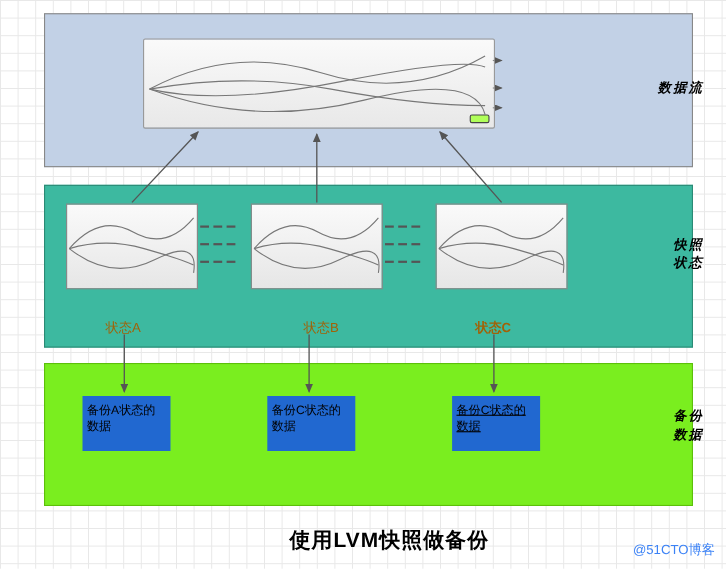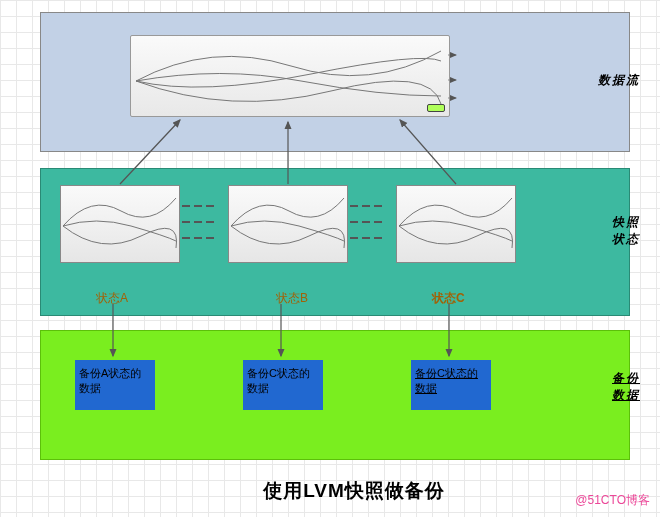--- a/index.html
+++ b/index.html
@@ -24,21 +24,21 @@
     .side-label {
       position: absolute;
       font-weight: bold;
       font-size: 12px;
       font-style: italic;
       letter-spacing: 2px;
       line-height: 1.4;
     }
     .lbl-stream { right: 20px; top: 72px; }
     .lbl-snap { right: 20px; top: 214px; text-align: center; }
-    .lbl-backup { right: 20px; top: 370px; text-decoration: underline; }
+    .lbl-backup { right: 20px; top: 370px; }
 
     .stream-box {
       position: absolute;
       left: 130px; top: 35px;
       width: 320px; height: 82px;
       background: linear-gradient(#fafafa, #e8e8e8);
       border: 1px solid #999;
       border-radius: 2px;
     }
     .prog { position: absolute; right: 4px; bottom: 4px; width: 18px; height: 8px; border: 1px solid #444; background: #b0ff5a; border-radius: 2px; }
@@ -94,21 +94,21 @@
       left: 0; right: 0; top: 478px;
       text-align: center;
       font-weight: bold;
       font-size: 19px;
       letter-spacing: 1px;
       margin-left: 48px;
     }
     .watermark {
       position: absolute;
       right: 10px; bottom: 8px;
-      color: #ec4899;
+      color: #3b82f6;
       font-size: 12px;
     }
     svg.overlay { position: absolute; left: 0; top: 0; pointer-events: none; }
     .curve { fill: none; stroke: #888; stroke-width: 1; }
     .wavy { fill: none; stroke: #777; stroke-width: 1; }
   </style>
 </head>
 <body>
 
 <div class="panel panel-blue"></div>

